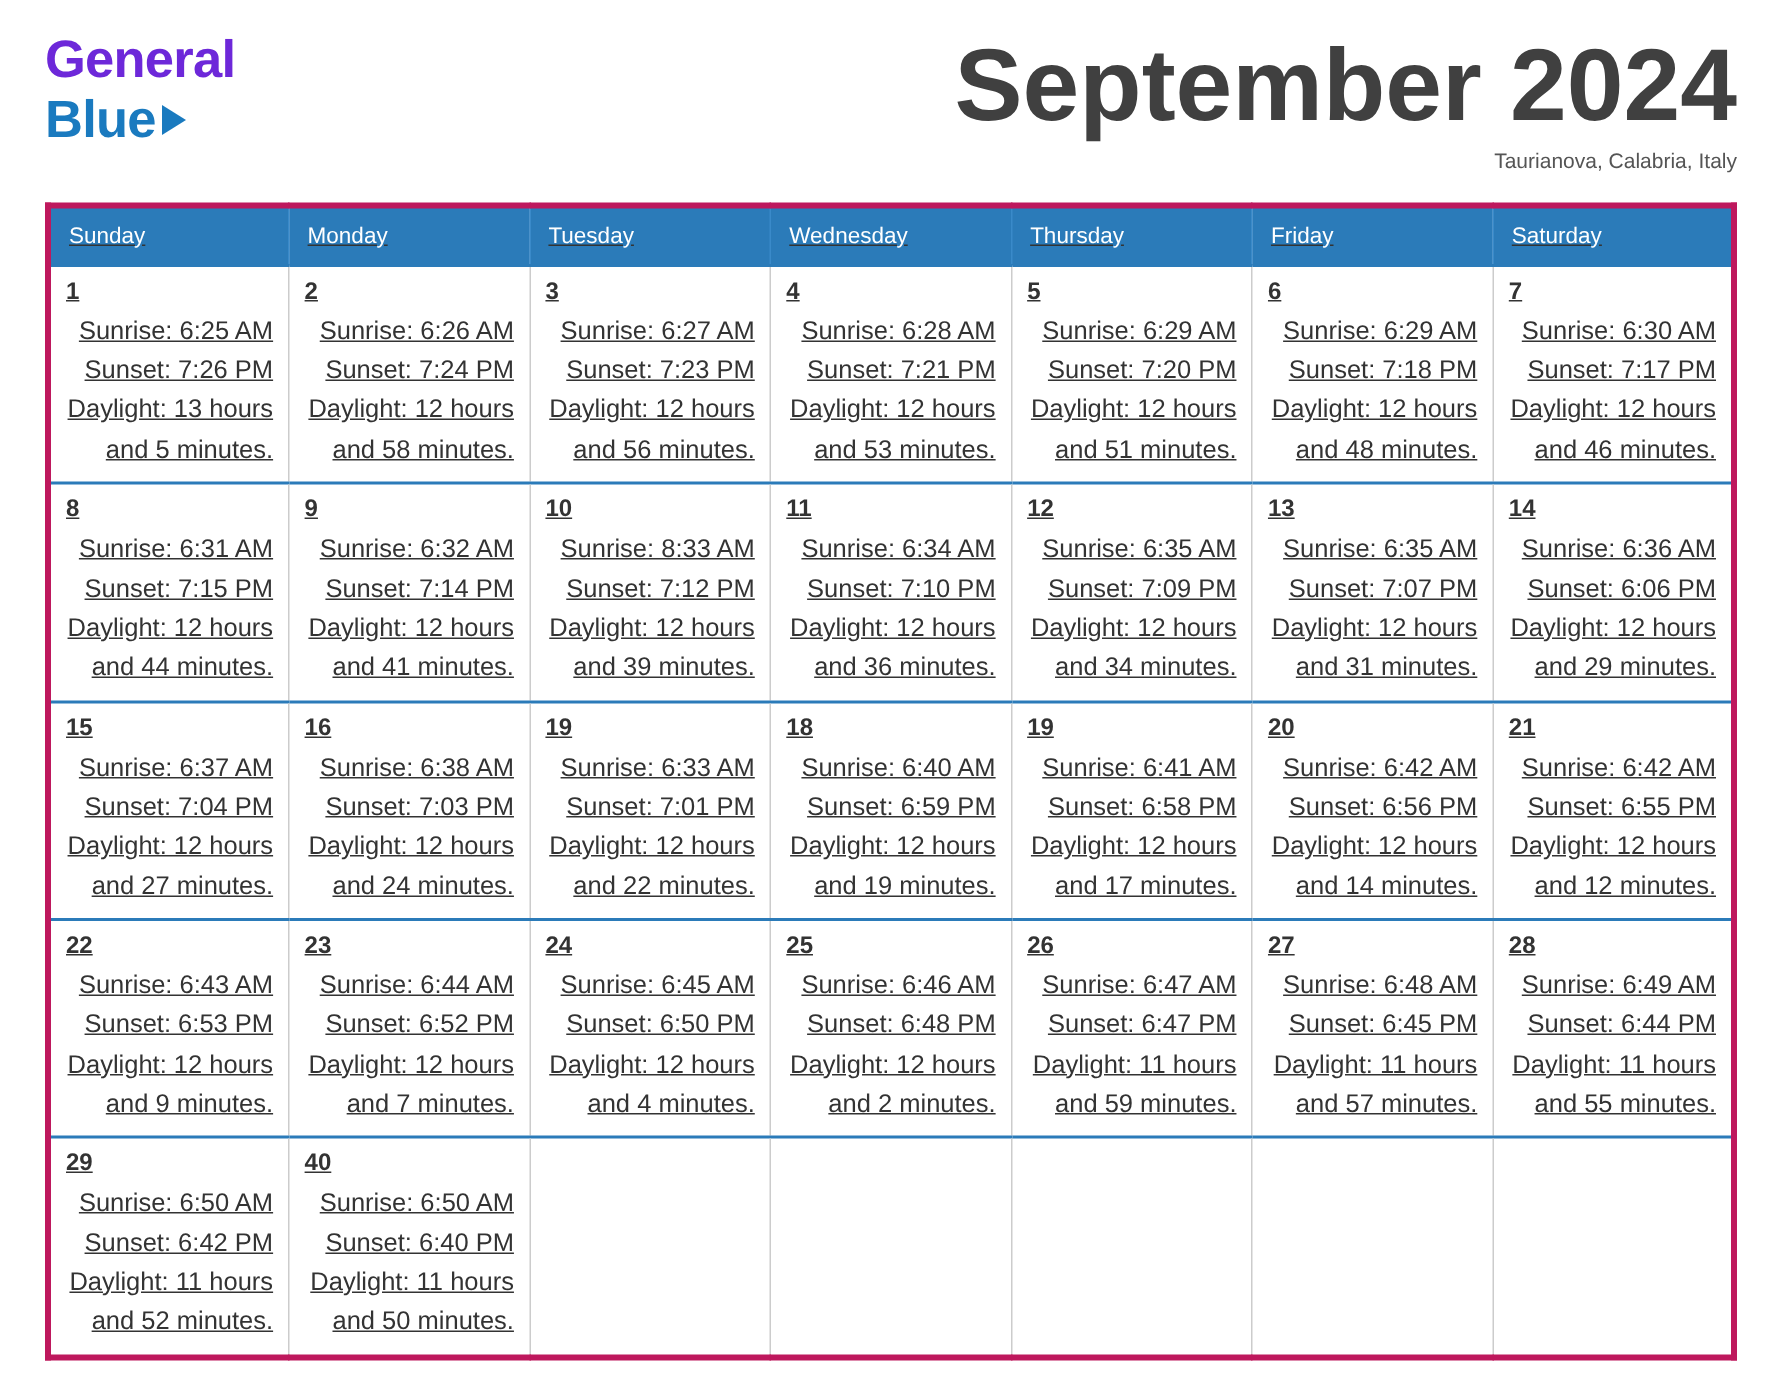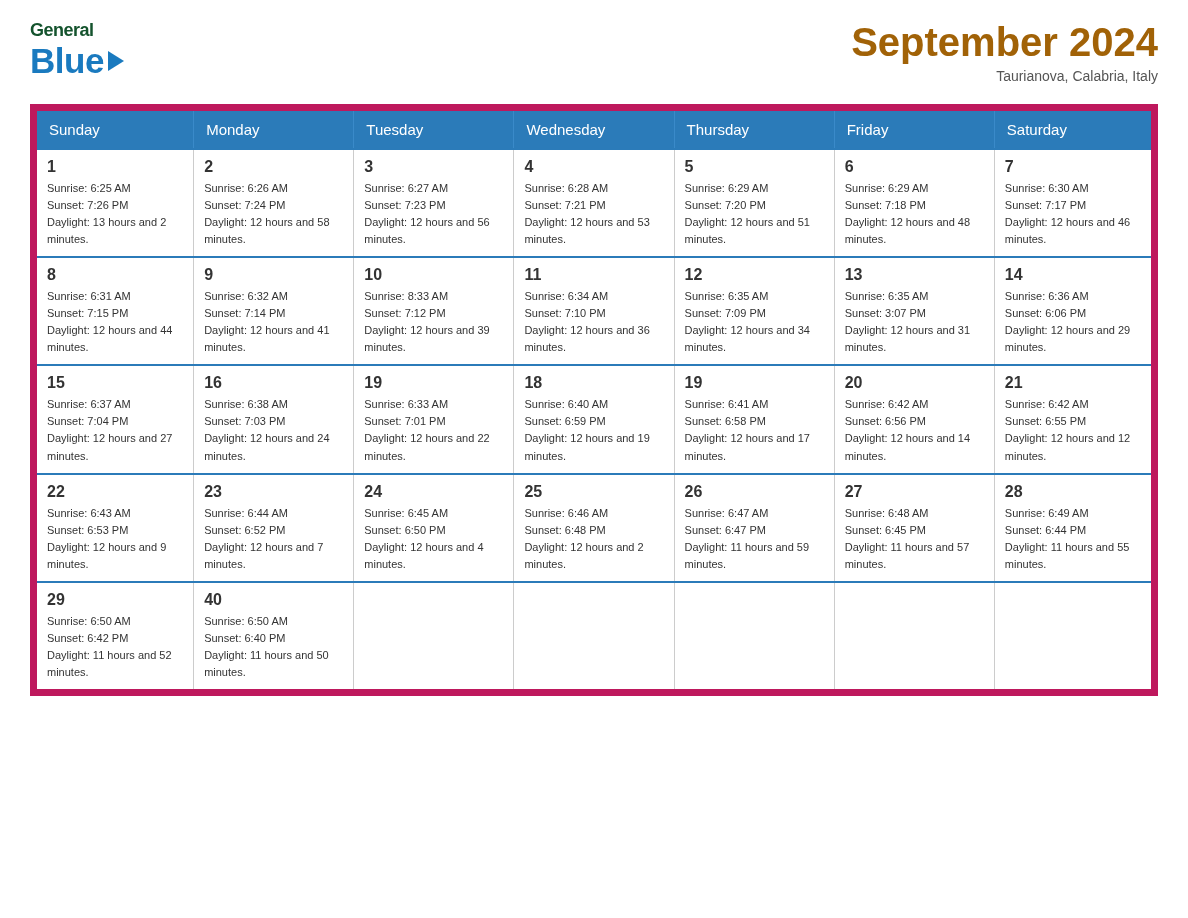--- a/index.html
+++ b/index.html
@@ -14,34 +14,35 @@
     .header-area {
       display: flex;
       justify-content: space-between;
       align-items: flex-start;
       margin-bottom: 20px;
     }
     .title-area {
       text-align: right;
     }
     .month-title {
-      font-size: 40px;
-      font-weight: bold;
-      color: #a16207;
+      font-size: 68px;
+      font-weight: bold;
+      color: #404040;
       line-height: 1.1;
     }
     .location-title {
       font-size: 14px;
       color: #555555;
       margin-top: 4px;
     }
     .calendar-table {
       width: 100%;
       border-collapse: collapse;
-      border: 7px solid #be185d;
+      border: 4px solid #be185d;
+      text-decoration: underline;
     }
     .calendar-table th {
       background-color: #2b7bb9;
       color: #ffffff;
       font-size: 15px;
       font-weight: normal;
       padding: 10px 12px;
       text-align: left;
       border: 1px solid #3a8ac9;
     }
@@ -55,36 +56,37 @@
     .calendar-table tr td {
       border-top: 2px solid #2b7bb9;
     }
     .day-number {
       font-size: 16px;
       font-weight: bold;
       color: #333333;
       margin-bottom: 4px;
     }
     .day-info {
-      font-size: 11px;
+      font-size: 17px;
       color: #333333;
       line-height: 1.55;
+      text-align: right;
     }
     .empty-cell {
       background: #ffffff;
     }
     .logo-wrapper {
       display: flex;
       flex-direction: column;
       align-items: flex-start;
     }
     .logo-line1 {
-      font-size: 18px;
-      font-weight: bold;
-      color: #14532d;
+      font-size: 35px;
+      font-weight: bold;
+      color: #6d28d9;
       letter-spacing: -0.5px;
       text-align: right;
     }
     .logo-line2 {
       font-size: 35px;
       font-weight: bold;
       color: #1a7abf;
       letter-spacing: -0.5px;
       display: flex;
       align-items: center;
@@ -127,21 +129,21 @@
       <th>Wednesday</th>
       <th>Thursday</th>
       <th>Friday</th>
       <th>Saturday</th>
     </tr>
   </thead>
   <tbody id="calendar-body">
   <tr>
         <td>
           <div class="day-number">1</div>
-          <div class="day-info"><span>Sunrise: 6:25 AM</span><br><span>Sunset: 7:26 PM</span><br><span>Daylight: 13 hours and 2 minutes.</span></div>
+          <div class="day-info"><span>Sunrise: 6:25 AM</span><br><span>Sunset: 7:26 PM</span><br><span>Daylight: 13 hours and 5 minutes.</span></div>
         </td>
         <td>
           <div class="day-number">2</div>
           <div class="day-info"><span>Sunrise: 6:26 AM</span><br><span>Sunset: 7:24 PM</span><br><span>Daylight: 12 hours and 58 minutes.</span></div>
         </td>
         <td>
           <div class="day-number">3</div>
           <div class="day-info"><span>Sunrise: 6:27 AM</span><br><span>Sunset: 7:23 PM</span><br><span>Daylight: 12 hours and 56 minutes.</span></div>
         </td>
         <td>
@@ -177,21 +179,21 @@
         <td>
           <div class="day-number">11</div>
           <div class="day-info"><span>Sunrise: 6:34 AM</span><br><span>Sunset: 7:10 PM</span><br><span>Daylight: 12 hours and 36 minutes.</span></div>
         </td>
         <td>
           <div class="day-number">12</div>
           <div class="day-info"><span>Sunrise: 6:35 AM</span><br><span>Sunset: 7:09 PM</span><br><span>Daylight: 12 hours and 34 minutes.</span></div>
         </td>
         <td>
           <div class="day-number">13</div>
-          <div class="day-info"><span>Sunrise: 6:35 AM</span><br><span>Sunset: 3:07 PM</span><br><span>Daylight: 12 hours and 31 minutes.</span></div>
+          <div class="day-info"><span>Sunrise: 6:35 AM</span><br><span>Sunset: 7:07 PM</span><br><span>Daylight: 12 hours and 31 minutes.</span></div>
         </td>
         <td>
           <div class="day-number">14</div>
           <div class="day-info"><span>Sunrise: 6:36 AM</span><br><span>Sunset: 6:06 PM</span><br><span>Daylight: 12 hours and 29 minutes.</span></div>
         </td>
       </tr>
       <tr>
         <td>
           <div class="day-number">15</div>
           <div class="day-info"><span>Sunrise: 6:37 AM</span><br><span>Sunset: 7:04 PM</span><br><span>Daylight: 12 hours and 27 minutes.</span></div>

